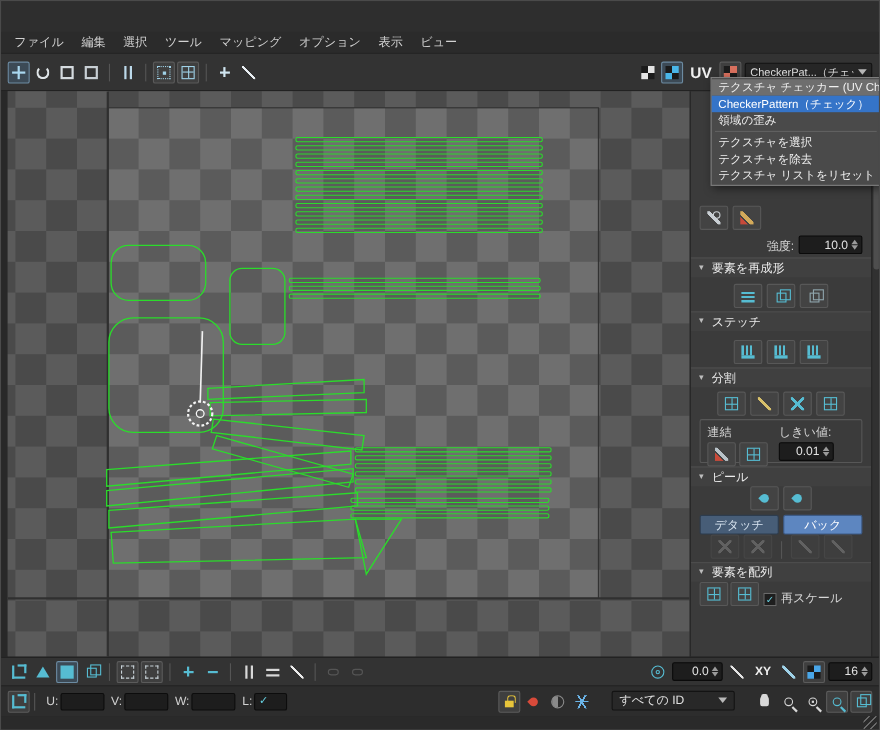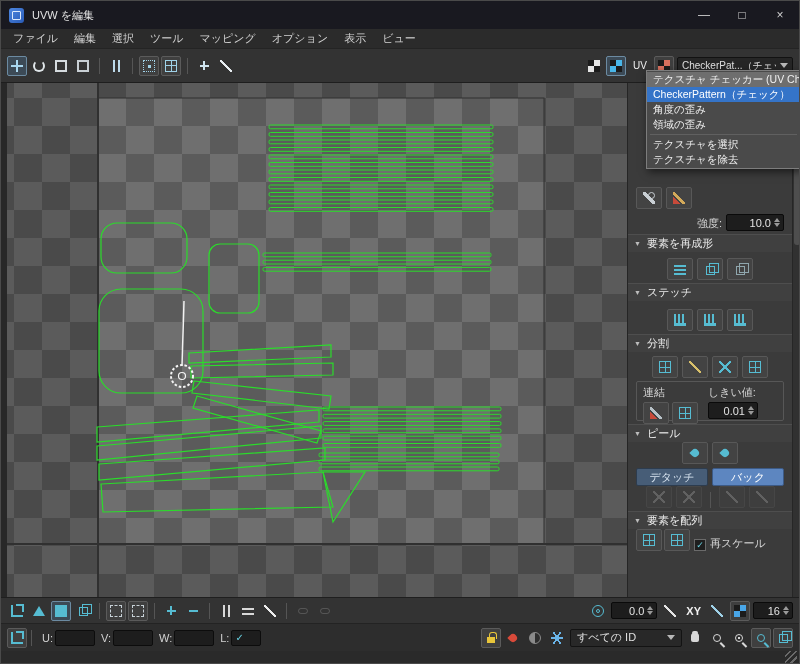--- a/index.html
+++ b/index.html
@@ -21,21 +21,21 @@
 
 
 .toolbar{position:absolute;left:0;top:48px;right:0;height:34px;background:#333;display:flex;align-items:center;padding:0 6px;border-bottom:1px solid #1e1e1e}
 .iconrow{display:inline-flex;align-items:center;gap:2px}
 .ibtn{width:20px;height:20px;display:inline-flex;align-items:center;justify-content:center;border:1px solid transparent;border-radius:2px;flex:0 0 auto}
 .ibtn.boxed{border-color:#5b5b5b;background:#3f3f3f}
 .ibtn.active{border-color:#6c8ba2;background:#3c4a56}
 .ibtn.disabled{opacity:.4}
 .tsep{width:1px;height:16px;background:#555;margin:0 4px;display:inline-block;flex:0 0 auto}
 .tb-right{margin-left:auto;display:flex;align-items:center;gap:3px}
-.uvlabel{color:#f0f0f0;font-weight:normal;margin:0 4px;font-size:10px}
+.uvlabel{color:#f0f0f0;font-weight:bold;margin:0 4px;font-size:14px}
 .combo{display:inline-flex;align-items:center;width:116px;height:18px;background:#262626;border:1px solid #121212;border-radius:2px;padding:0 4px;overflow:hidden}
 .combo .ctext{flex:1;font-size:10px;color:#e0e0e0;white-space:nowrap;overflow:hidden}
 .car{width:0;height:0;border-left:4px solid transparent;border-right:4px solid transparent;border-top:5px solid #b8b8b8;margin-left:4px;flex:0 0 auto}
 
 
 .shp{--c:#56bcd2;width:12px;height:12px;display:block;position:relative;flex:0 0 auto}
 .s-cross{background:linear-gradient(var(--c),var(--c)) 50% 50%/2px 100% no-repeat,linear-gradient(var(--c),var(--c)) 50% 50%/100% 2px no-repeat}
 .s-plus{background:linear-gradient(var(--c),var(--c)) 50% 50%/2px 9px no-repeat,linear-gradient(var(--c),var(--c)) 50% 50%/9px 2px no-repeat}
 .s-minus{background:linear-gradient(var(--c),var(--c)) 50% 50%/9px 2px no-repeat}
 .s-rotate{border:2px solid var(--c);border-radius:50%;border-top-color:transparent}
@@ -117,39 +117,30 @@
 .msep{height:1px;background:#606060;margin:2px 3px}
 
 
 .btoolbar{position:absolute;left:0;top:596px;right:0;height:26px;background:#333;display:flex;align-items:center;padding:0 6px;border-top:1px solid #1f1f1f}
 .bt-right{margin-left:auto;display:flex;align-items:center;gap:3px}
 .xy{color:#f0f0f0;font-weight:bold;margin:0 3px}
 .statusbar{position:absolute;left:0;top:622px;right:0;height:28px;background:#2d2d2d;display:flex;align-items:center;padding:0 6px;border-top:1px solid #232323}
 .flabel{color:#d2d2d2;margin:0 2px 0 6px}
 .tbx{width:40px;height:16px;background:#1d1d1d;border:1px solid #0c0c0c;color:#e0e0e0;font-size:10px;padding:0 3px;border-radius:2px;font-family:inherit}
 .lbox{display:inline-flex;align-items:center;color:#67d2e2;width:30px}
-.sb-right{margin-left:auto;display:flex;align-items:center;gap:3px}
+.sb-right{margin-left:auto;display:flex;gap:17px}
 .idsel{width:112px}
 .footer{position:absolute;left:0;top:650px;right:0;height:14px;background:#2a2a2a}
 .grip{position:absolute;right:2px;bottom:2px;width:12px;height:12px;background:repeating-linear-gradient(135deg,transparent 0 3px,#6a6a6a 3px 4.5px)}
 </style>
 </head>
 <body>
 
 <div class="win">
 
-  <div class="titlebar">
-    <span class="appicon"></span>
-    <span class="wtitle">UVW を編集</span>
-    <span class="wbtns">
-      <span class="wbtn">—</span>
-      <span class="wbtn">□</span>
-      <span class="wbtn">×</span>
-    </span>
-  </div>
 
   <div class="menubar">
       <span class="mitem">ファイル</span>
       <span class="mitem">編集</span>
       <span class="mitem">選択</span>
       <span class="mitem">ツール</span>
       <span class="mitem">マッピング</span>
       <span class="mitem">オプション</span>
       <span class="mitem">表示</span>
       <span class="mitem">ビュー</span>
@@ -406,25 +397,25 @@
     </div>
 
     <div class="vscroll">
         <div class="vthumb"></div>
       </div>
   </div>
 
   <div class="ctxmenu">
       <div class="mi hover">テクスチャ チェッカー (UV Che</div>
       <div class="mi selected">CheckerPattern（チェック）</div>
-      <div class="mi">角度の歪み</div>
       <div class="mi">領域の歪み</div>
       <div class="msep"></div>
       <div class="mi">テクスチャを選択</div>
       <div class="mi">テクスチャを除去</div>
+      <div class="mi">テクスチャ リストをリセット</div>
     </div>
 
   <div class="btoolbar">
     <span class="iconrow">
         <span class="ibtn">
           <i class="shp s-corner-arrow" style="--c: #56bcd2;"></i>
         </span>
         <span class="ibtn">
           <i class="shp s-tri" style="--c: #56bcd2;"></i>
         </span>

